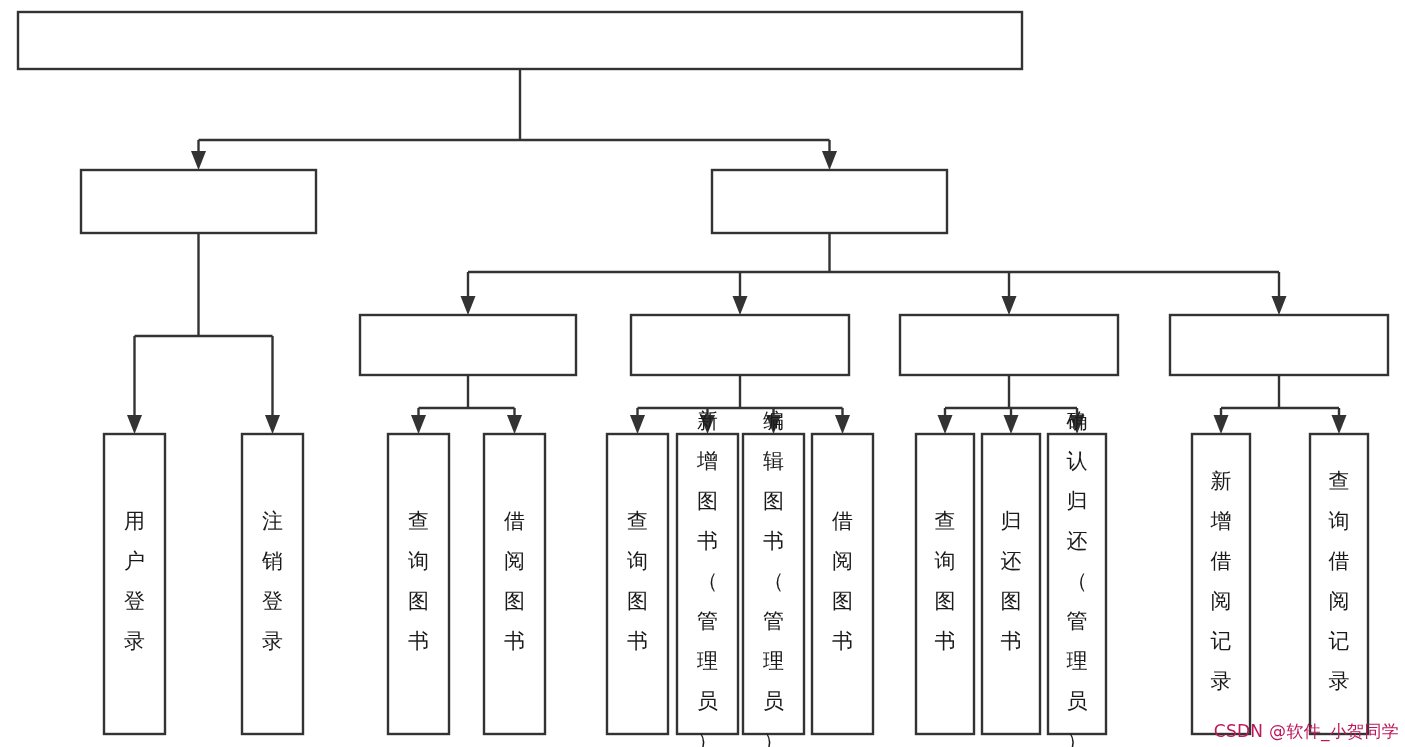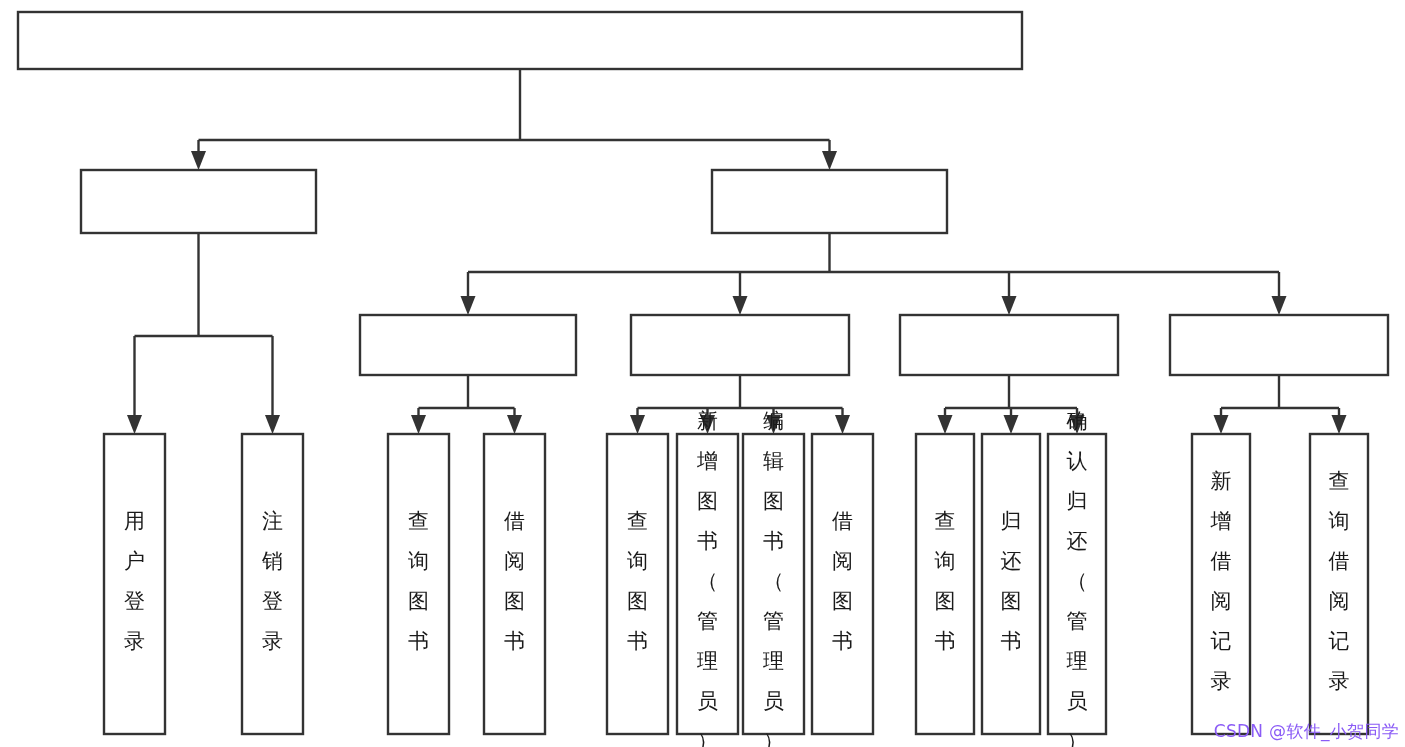--- a/index.html
+++ b/index.html
@@ -55,21 +55,21 @@
   .arrow-head {
     fill: #333333;
     stroke: none;
   }
   .watermark {
     position: absolute;
     right: 6px;
     bottom: 4px;
     font-family: "DejaVu Sans", "Liberation Sans", sans-serif;
     font-size: 17px;
-    color: #8b5cf6;
+    color: #be185d;
     white-space: nowrap;
     letter-spacing: 0.3px;
     user-select: none;
   }
 </style>
 </head>
 <body>
 
 <div id="diagram-root">
 

